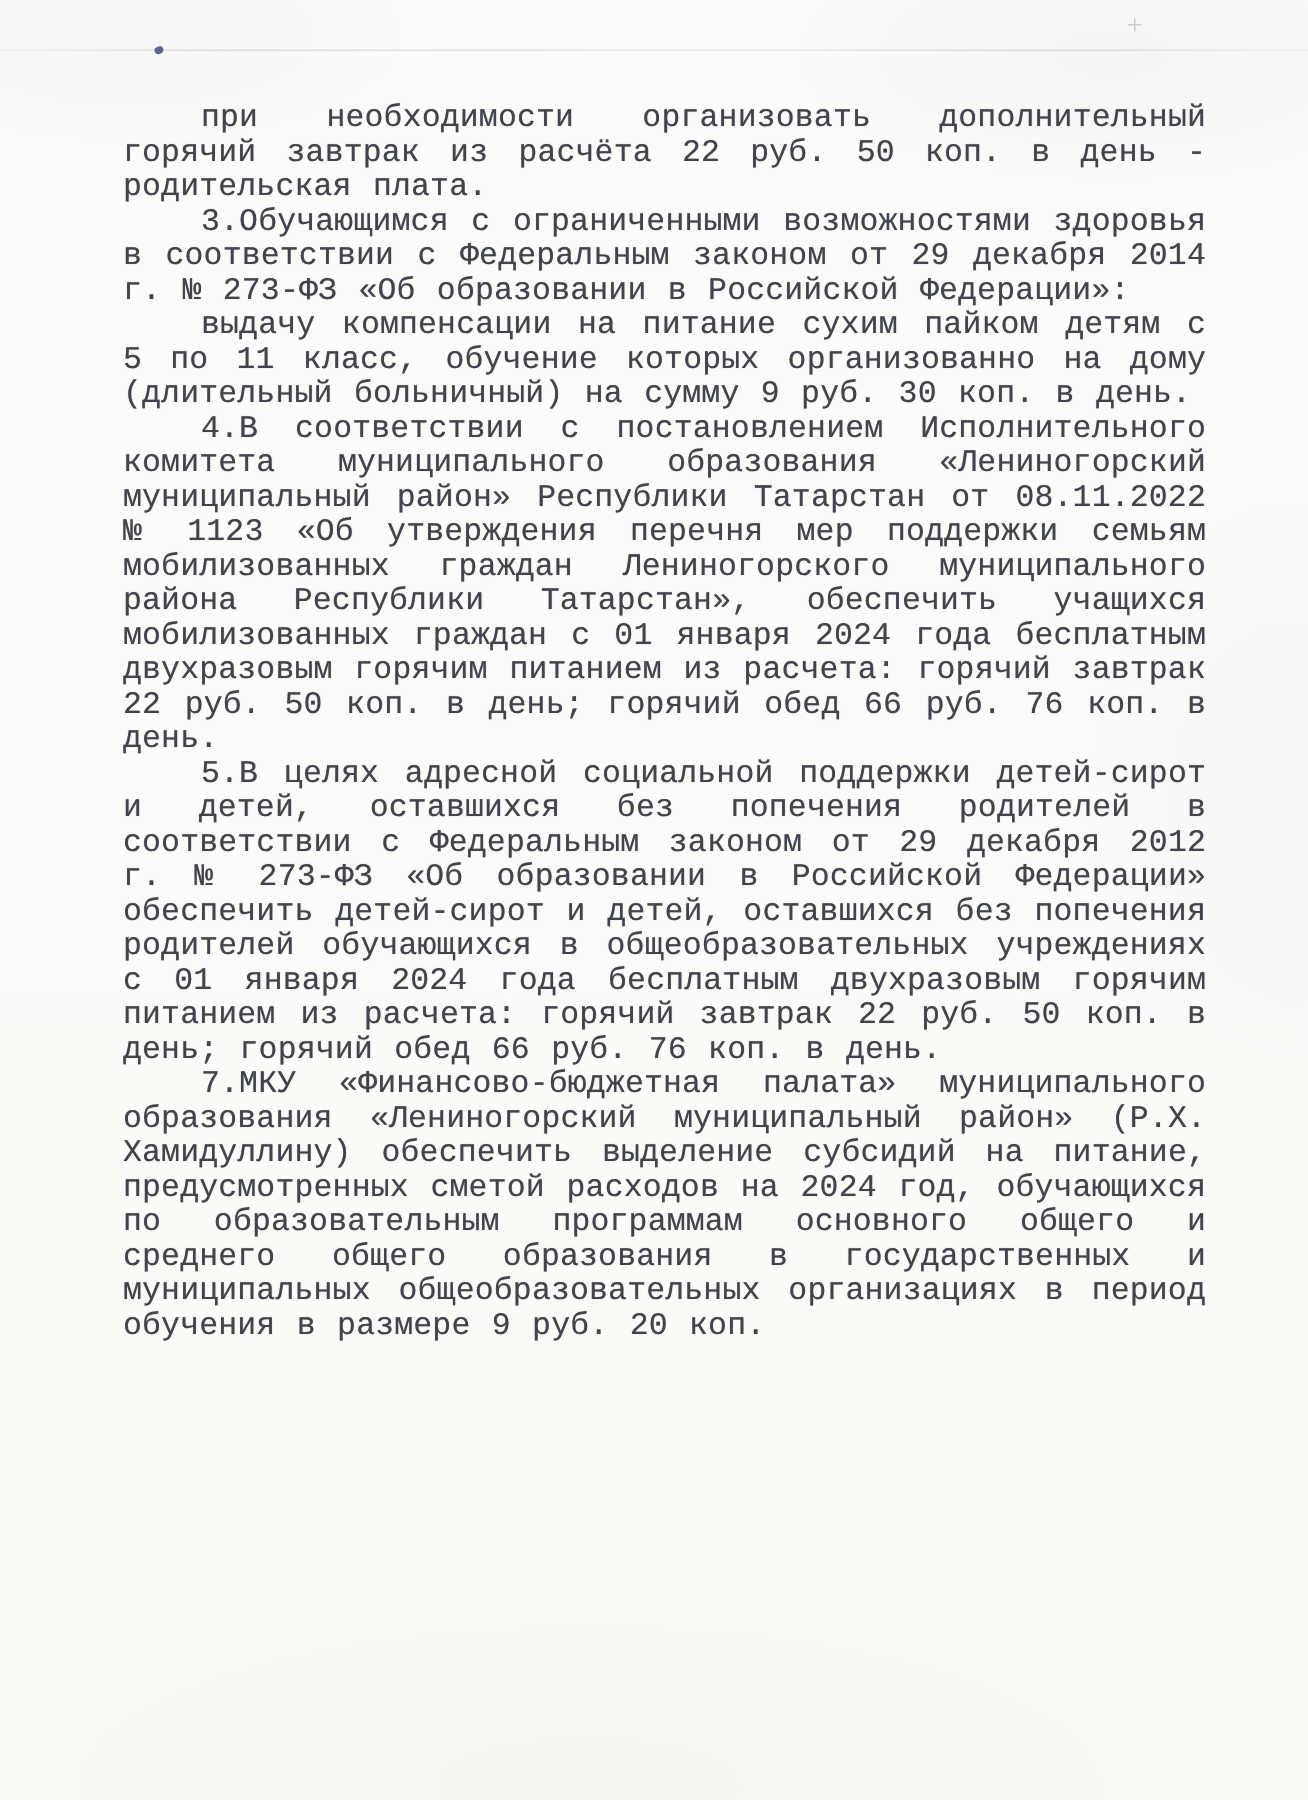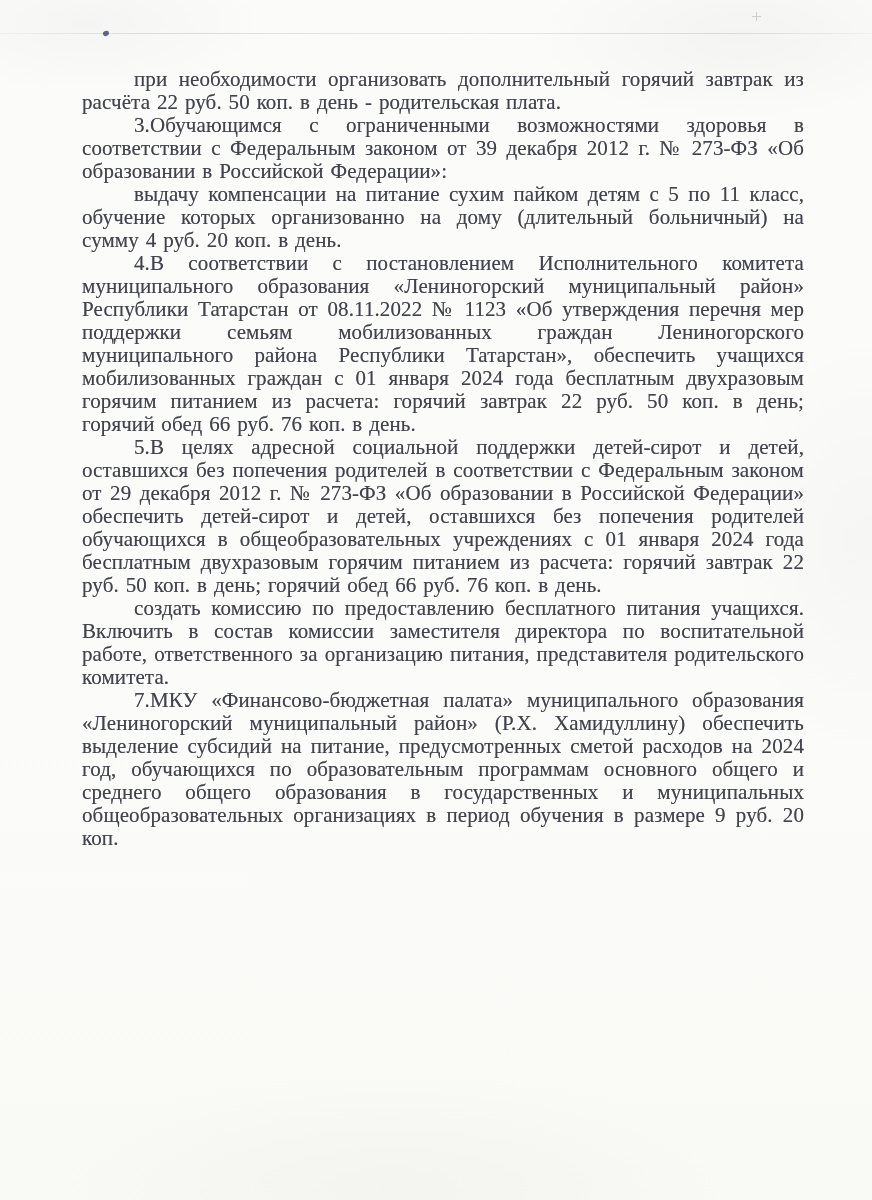--- a/index.html
+++ b/index.html
@@ -76,32 +76,32 @@
     line-height: 23px;
     text-align: justify;
     letter-spacing: 0.1px;
     word-spacing: 1.5px;
     text-shadow: 0 0 0.6px rgba(65,68,76,0.55);
   }
   .text-block p {
     margin: 0;
     padding: 0;
     text-indent: 52px;
+    font-family: Liberation Mono, monospace;
   }
 </style>
 </head>
 <body>
 
 <div class="scan-page">
   <div class="scan-streak"></div>
   <div class="ink-dot"></div>
   <div class="cross-smudge"></div>
 
   <div class="text-block">
     <p>при необходимости организовать дополнительный горячий завтрак из расчёта 22 руб. 50 коп. в день - родительская плата.</p>
-    <p>3.Обучающимся с ограниченными возможностями здоровья в соответствии с Федеральным законом от 39 декабря 2012 г. № 273-ФЗ «Об образовании в Российской Федерации»:</p>
-    <p>выдачу компенсации на питание сухим пайком детям с 5 по 11 класс, обучение которых организованно на дому (длительный больничный) на сумму 4 руб. 20 коп. в день.</p>
+    <p>3.Обучающимся с ограниченными возможностями здоровья в соответствии с Федеральным законом от 29 декабря 2014 г. № 273-ФЗ «Об образовании в Российской Федерации»:</p>
+    <p>выдачу компенсации на питание сухим пайком детям с 5 по 11 класс, обучение которых организованно на дому (длительный больничный) на сумму 9 руб. 30 коп. в день.</p>
     <p>4.В соответствии с постановлением Исполнительного комитета муниципального образования «Лениногорский муниципальный район» Республики Татарстан от 08.11.2022 № 1123 «Об утверждения перечня мер поддержки семьям мобилизованных граждан Лениногорского муниципального района Республики Татарстан», обеспечить учащихся мобилизованных граждан с 01 января 2024 года бесплатным двухразовым горячим питанием из расчета: горячий завтрак 22 руб. 50 коп. в день; горячий обед 66 руб. 76 коп. в день.</p>
     <p>5.В целях адресной социальной поддержки детей-сирот и детей, оставшихся без попечения родителей в соответствии с Федеральным законом от 29 декабря 2012 г. № 273-ФЗ «Об образовании в Российской Федерации» обеспечить детей-сирот и детей, оставшихся без попечения родителей обучающихся в общеобразовательных учреждениях с 01 января 2024 года бесплатным двухразовым горячим питанием из расчета: горячий завтрак 22 руб. 50 коп. в день; горячий обед 66 руб. 76 коп. в день.</p>
-    <p>создать комиссию по предоставлению бесплатного питания учащихся. Включить в состав комиссии заместителя директора по воспитательной работе, ответственного за организацию питания, представителя родительского комитета.</p>
     <p>7.МКУ «Финансово-бюджетная палата» муниципального образования «Лениногорский муниципальный район» (Р.Х. Хамидуллину) обеспечить выделение субсидий на питание, предусмотренных сметой расходов на 2024 год, обучающихся по образовательным программам основного общего и среднего общего образования в государственных и муниципальных общеобразовательных организациях в период обучения в размере 9 руб. 20 коп.</p>
   </div>
 </div>
 
 </body></html>

